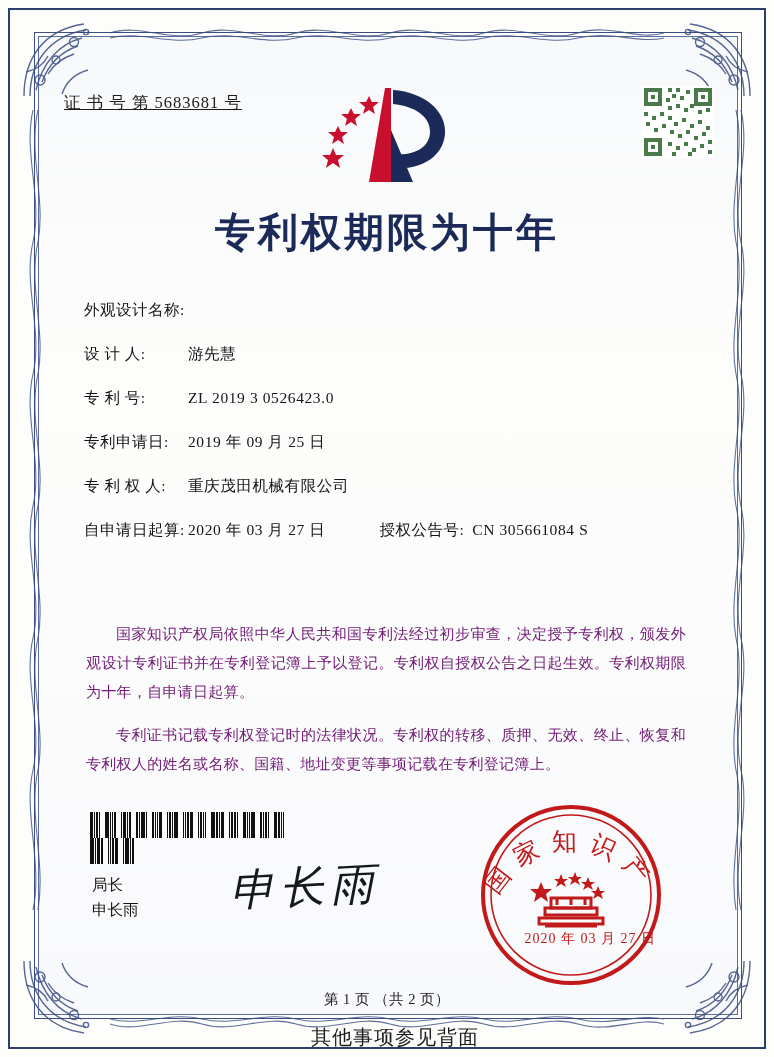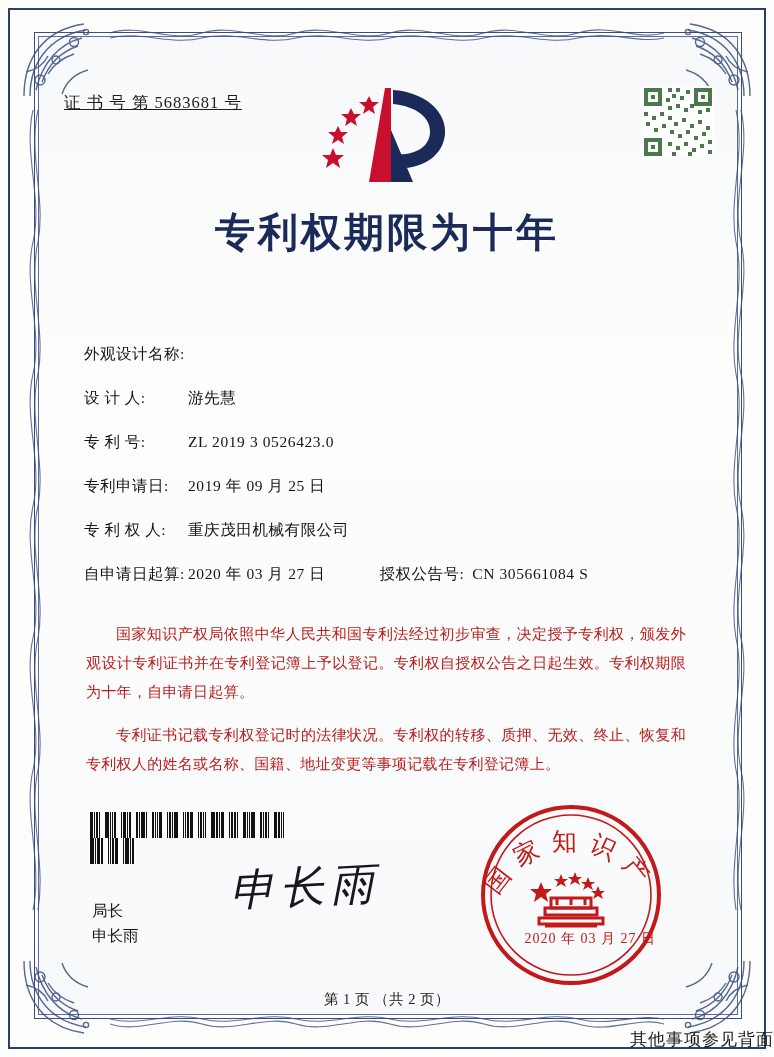--- a/index.html
+++ b/index.html
@@ -97,21 +97,20 @@
     letter-spacing: 3px;
     font-family: "Liberation Serif", "DejaVu Serif", serif;
   }
 
   
   .fields {
     position: absolute;
     left: 84px;
     top: 300px;
     width: 608px;
-    margin-top: 44px;
   }
   .field-row {
     display: flex;
     align-items: baseline;
     height: 44px;
     font-size: 15.5px;
     color: #141414;
     white-space: nowrap;
   }
   .field-label {
@@ -133,21 +132,21 @@
   }
 
   
   .paragraphs {
     position: absolute;
     left: 86px;
     top: 620px;
     width: 600px;
     font-size: 15px;
     line-height: 29px;
-    color: #b91c1c;
+    color: #701a75;
     text-align: justify;
     letter-spacing: 0.3px;
   }
   .paragraphs p {
     margin: 0 0 14px 0;
     text-indent: 30px;
   }
 
   
   .barcode {
@@ -166,21 +165,20 @@
   }
 
   
   .sig-block {
     position: absolute;
     left: 92px;
     top: 872px;
     font-size: 15.5px;
     color: #141414;
     line-height: 25px;
-    margin-top: 26px;
   }
   .sig-script {
     position: absolute;
     left: 230px;
     top: 858px;
     font-size: 44px;
     color: #15181d;
     font-family: "DejaVu Serif", "Liberation Serif", serif;
     font-style: italic;
     letter-spacing: 6px;
@@ -214,22 +212,22 @@
     text-align: center;
     font-size: 14.5px;
     color: #1b1b1b;
     letter-spacing: 0.5px;
   }
   .footnote {
     position: absolute;
     left: 0;
     right: 0;
     bottom: 6px;
-    text-align: right;
-    font-size: 17px;
+    text-align: center;
+    font-size: 20px;
     color: #1b1b1b;
     letter-spacing: 1px;
     padding-left: 16px;
   }
 </style>
 </head>
 <body>
 
 <div class="page">
 

